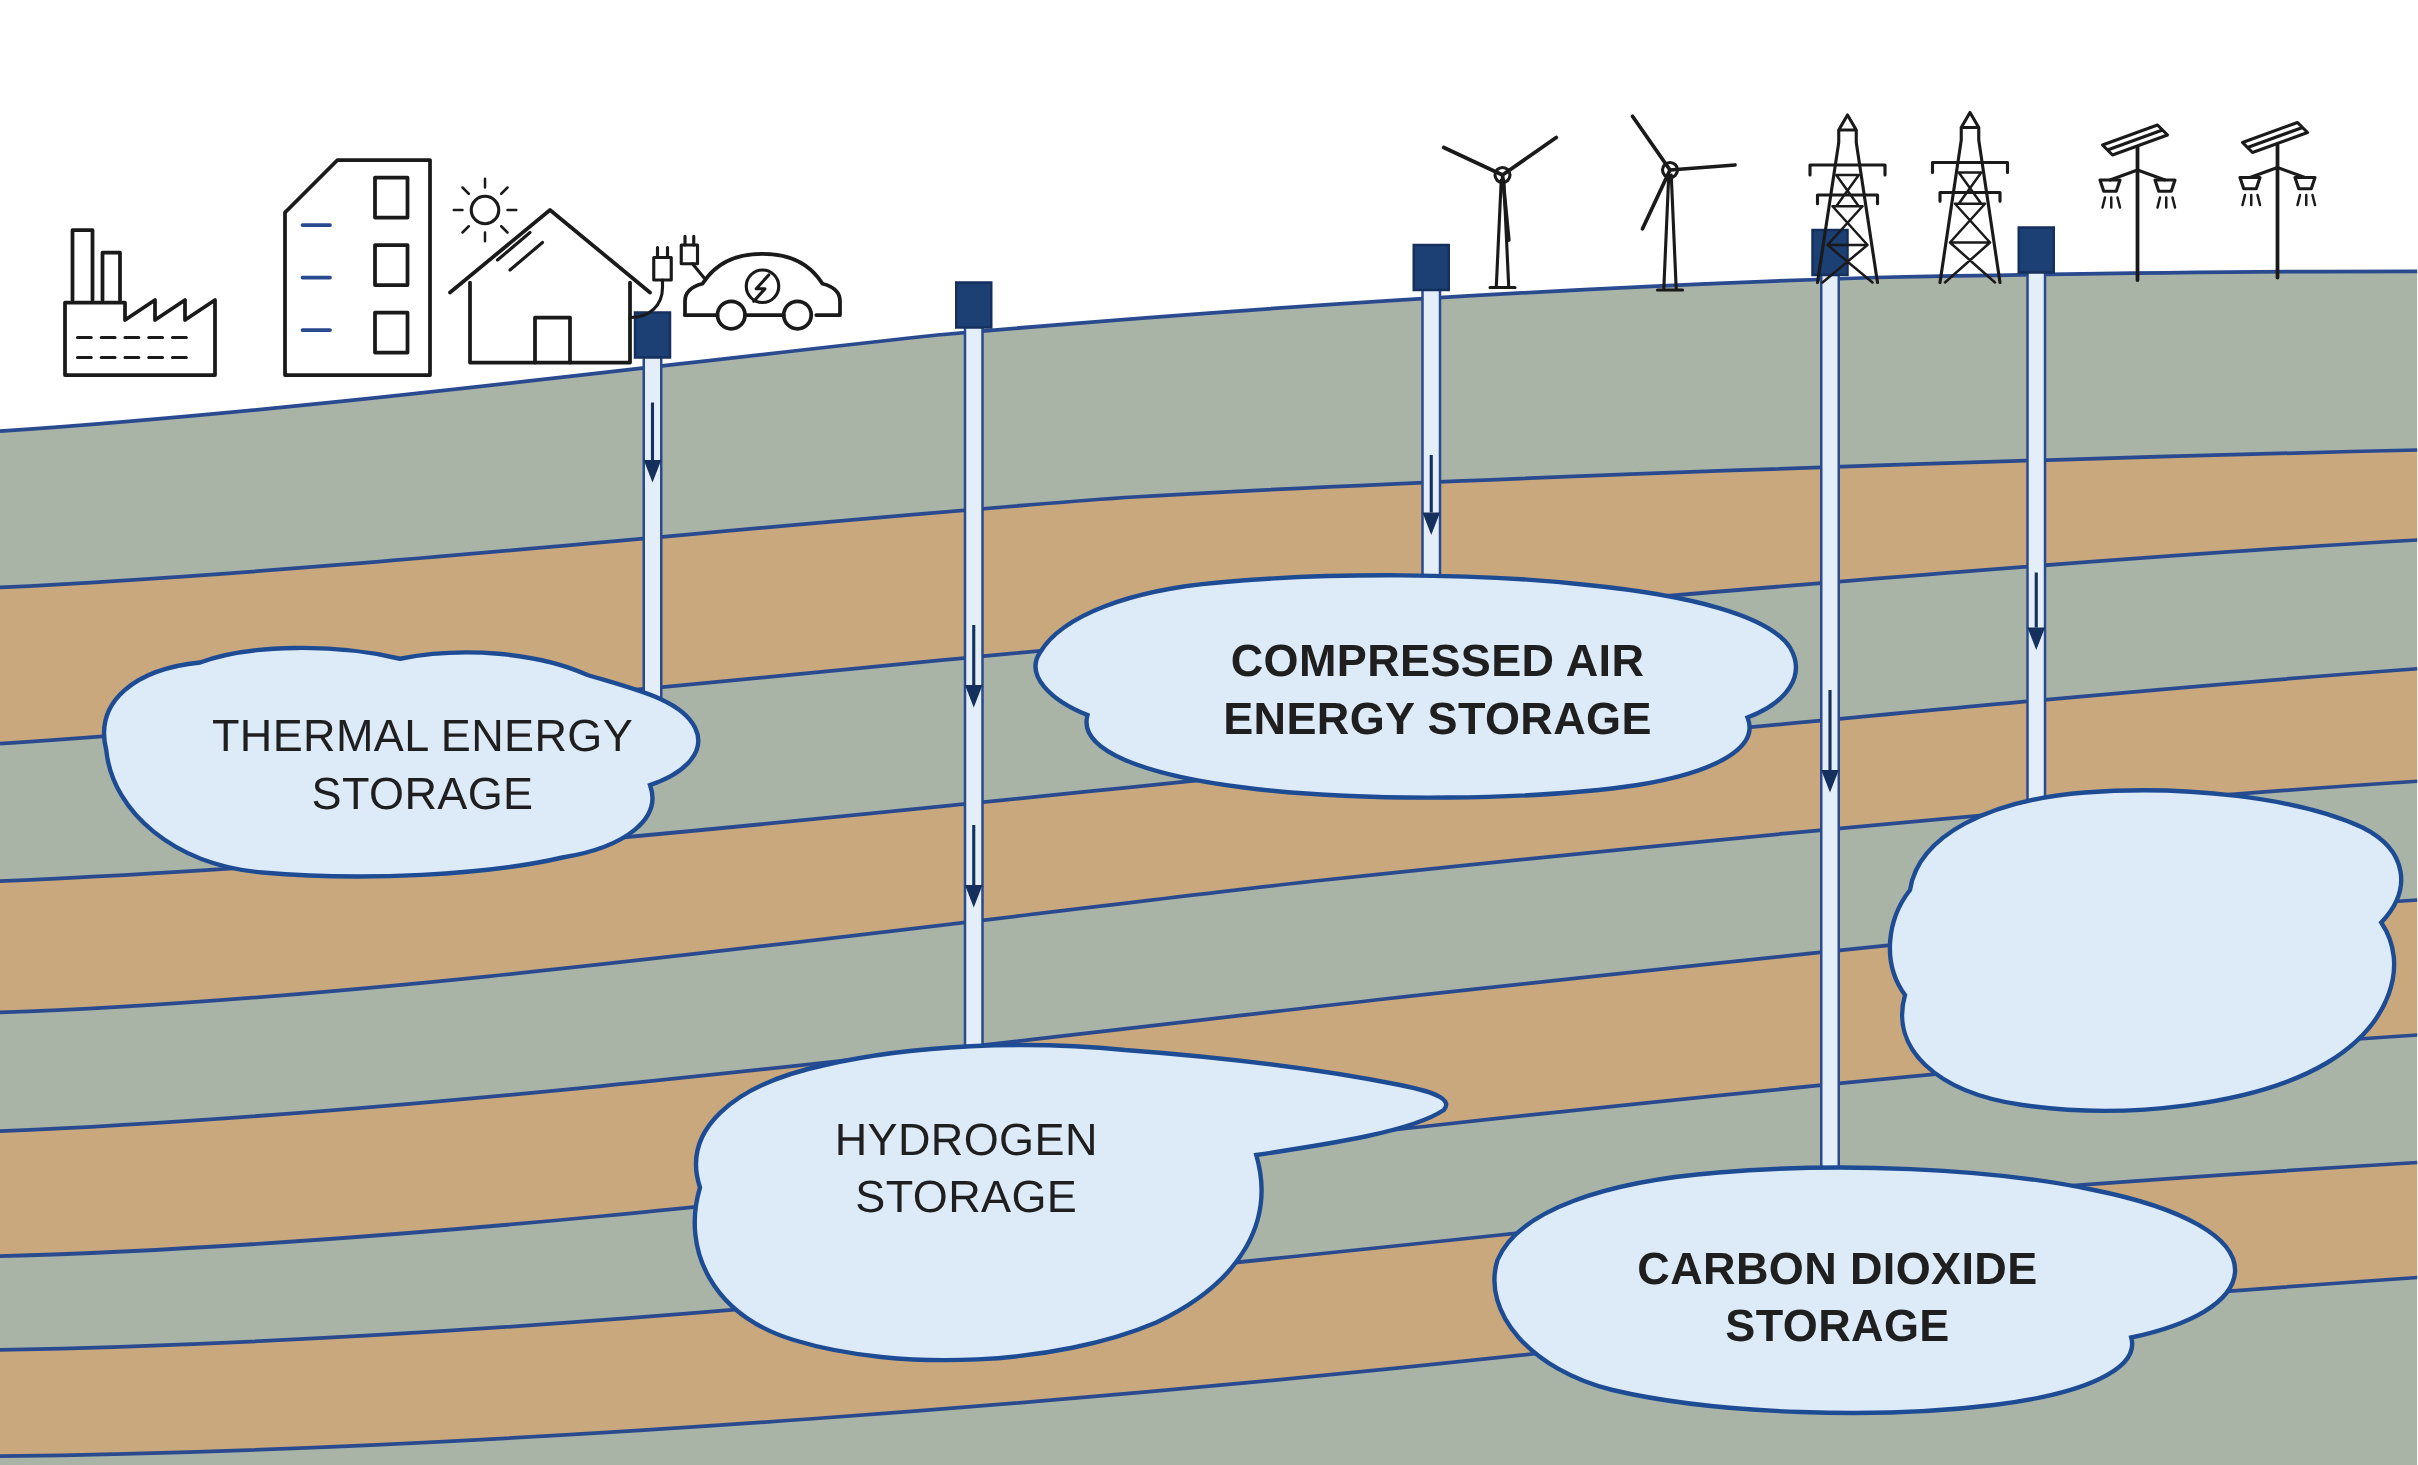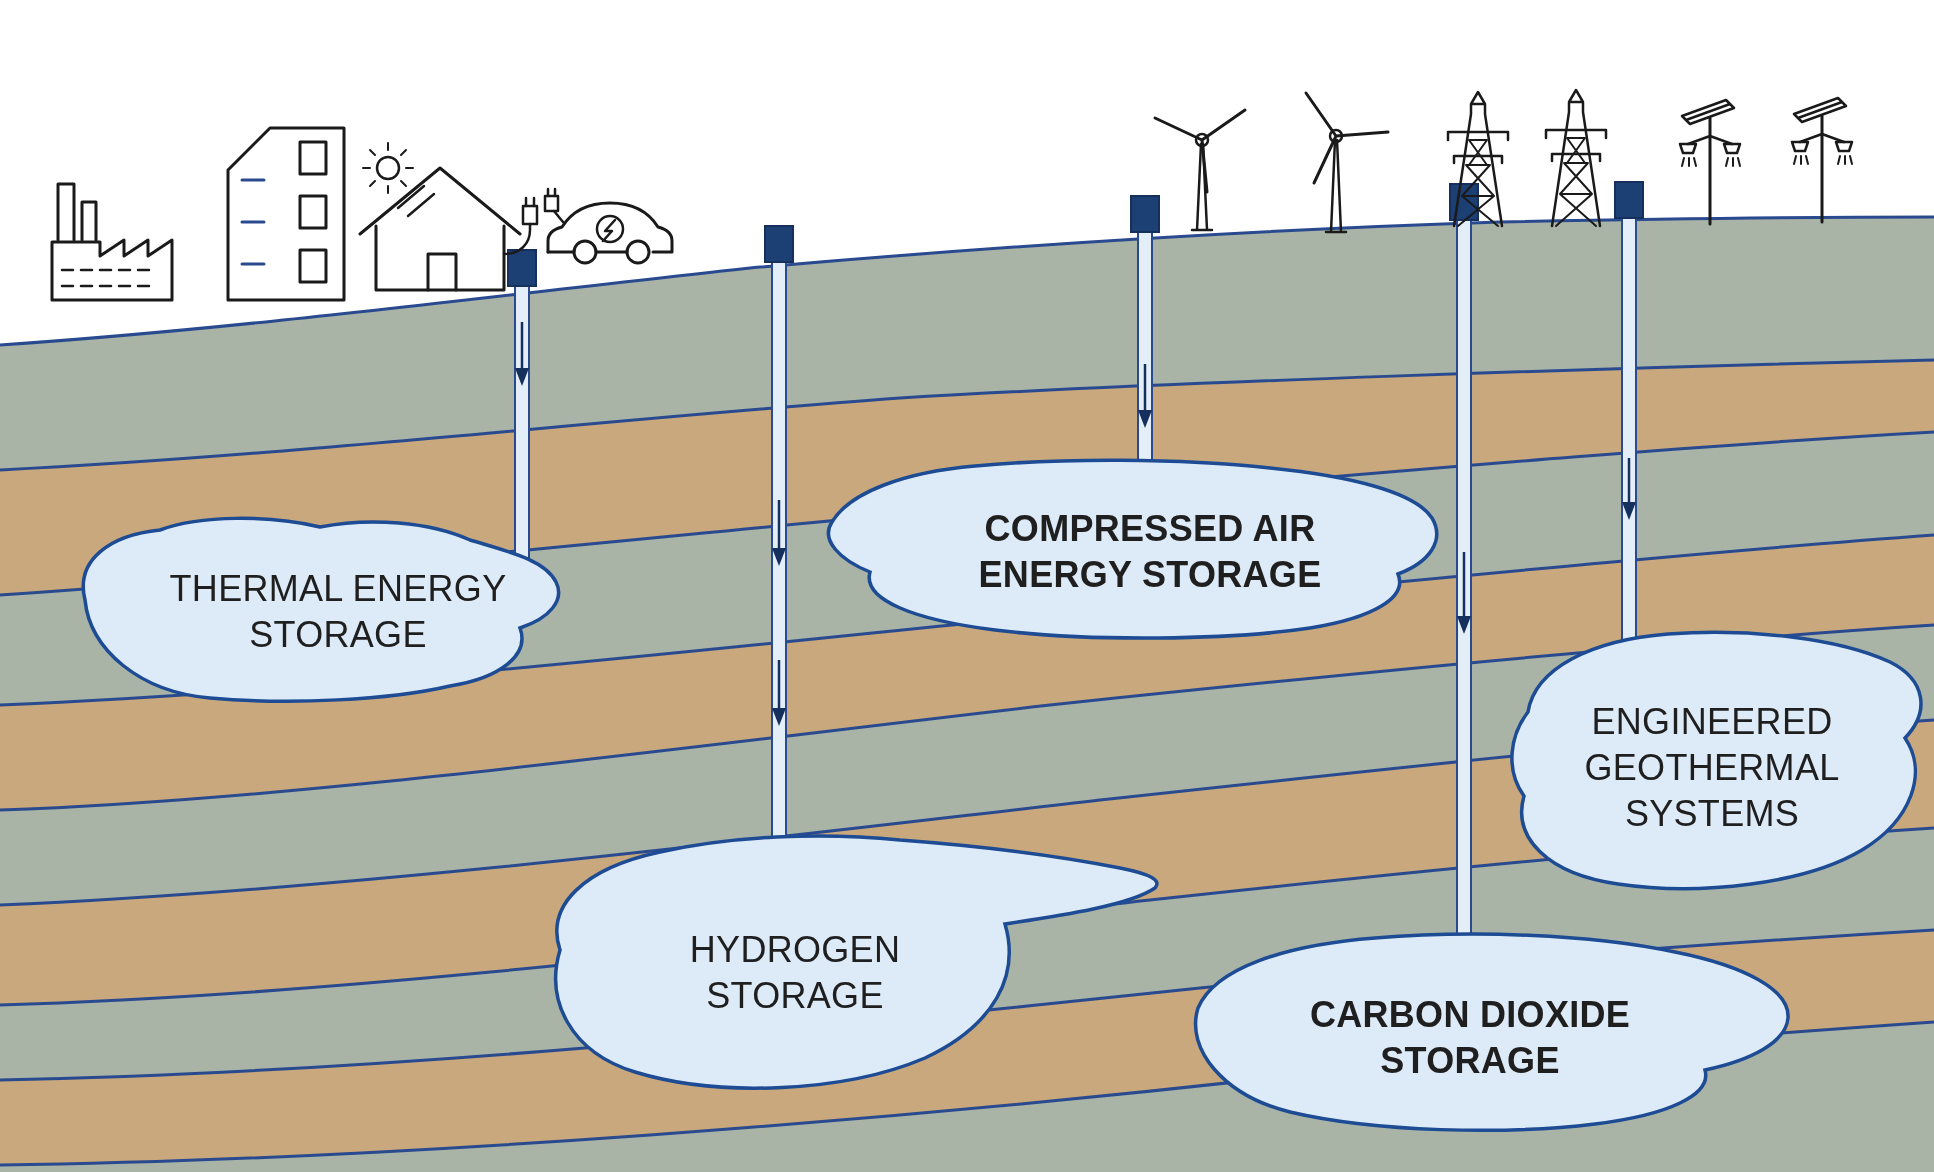--- a/index.html
+++ b/index.html
@@ -170,21 +170,18 @@
       <path class="icon hair" d="M 1796 156 L 1794 164 M 1801 156 V 164 M 1806 156 L 1808 164 M 1840 156 L 1838 164 M 1845 156 V 164 M 1850 156 L 1852 164"></path>
     </g>
 
   </g>
 </svg>
 
   <div class="label" style="left:302px;top:612px;margin-left:36px;">THERMAL ENERGY
 STORAGE</div>
   <div class="label" style="left:1150px;top:552px;font-weight:bold;">COMPRESSED AIR
 ENERGY STORAGE</div>
-  <div class="label" style="left:795px;top:935px;margin-top:38px;">HYDROGEN
+  <div class="label" style="left:773px;top:935px;">HYDROGEN
 STORAGE</div>
   <div class="label" style="left:1470px;top:1038px;font-weight:bold;">CARBON DIOXIDE
 STORAGE</div>
-  <div class="label" style="left:1712px;top:768px;">ENGINEERED
-GEOTHERMAL
-SYSTEMS</div>
 
 </div>
 
 </body></html>

